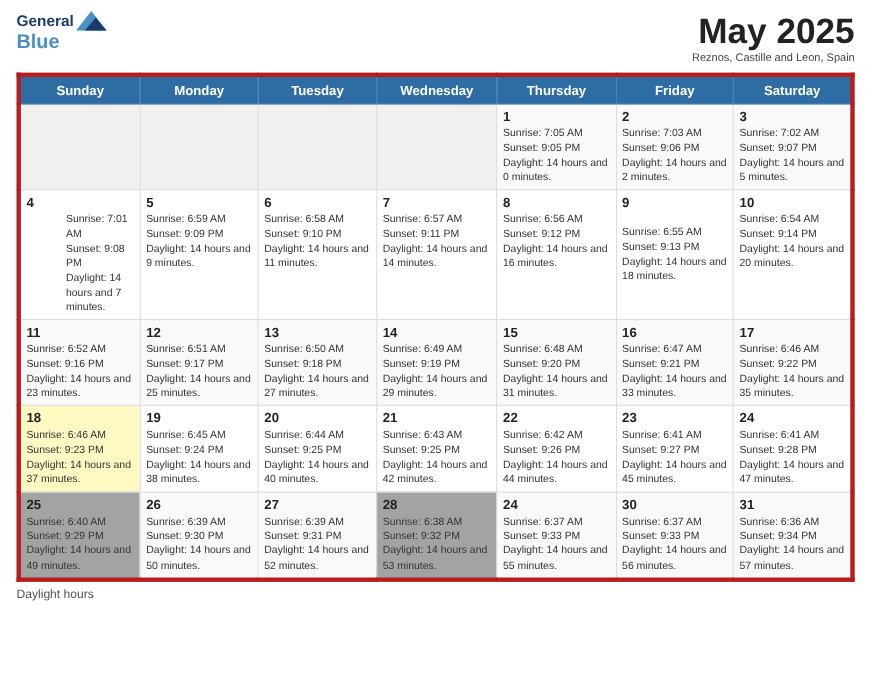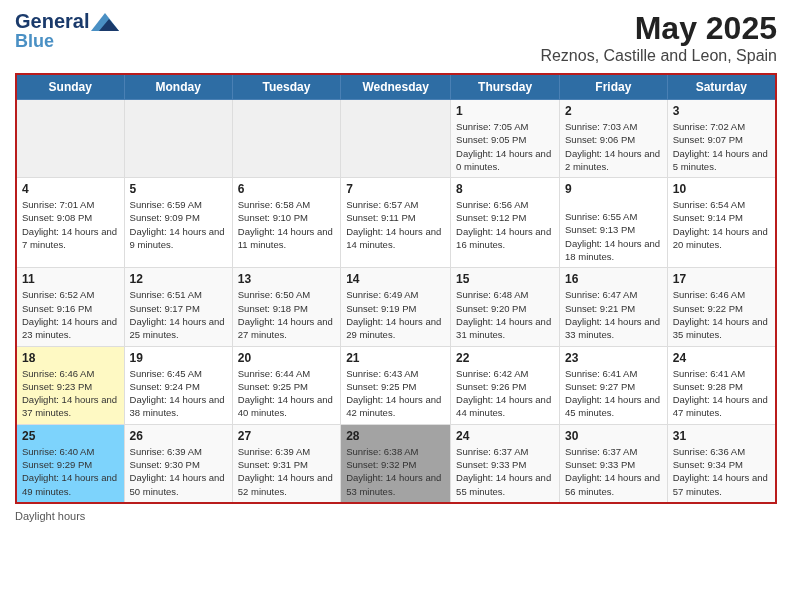--- a/index.html
+++ b/index.html
@@ -26,27 +26,27 @@
     }
     .title-area {
       text-align: right;
     }
     .month-title {
       font-size: 32px;
       font-weight: bold;
       color: #222;
     }
     .subtitle {
-      font-size: 16px;
+      font-size: 10px;
       color: #444;
     }
     .calendar {
       width: 100%;
       border-collapse: collapse;
-      border: 2px solid #b91c1c;
+      border: 4px solid #b91c1c;
     }
     .calendar th {
       background: #2e6da4;
       color: #fff;
       text-align: center;
       padding: 5px 4px;
       font-size: 12px;
       border: 1px solid #4a80b4;
       font-weight: bold;
     }
@@ -86,21 +86,21 @@
     }
   </style>
 </head>
 <body>
 
 <div class="container">
   <div class="header">
     <div class="logo">
       <div>
         <div style="display:flex;align-items:center;">
-          <div style="color:#1a3a6b;font-size:20px;font-weight:bold;line-height:1.1;text-align:center;">
+          <div style="color:#1a3a6b;font-size:14px;font-weight:bold;line-height:1.1;text-align:center;">
             General<svg width="28" height="18" viewBox="0 0 28 18" style="vertical-align:middle;margin-left:2px;margin-bottom:2px;">
                 <polygon points="0,18 14,0 28,18" fill="#4a90c4"></polygon>
                 <polygon points="8,18 18,6 28,18" fill="#1a3a6b"></polygon>
               </svg>
           </div>
         </div>
         <div style="color:#4a90c4;font-size:18px;font-weight:bold;margin-top:-2px;">Blue</div>
       </div>
     </div>
     <div class="title-area">
@@ -142,21 +142,21 @@
           <td style="background: rgb(249, 249, 249);">
             <span class="day-number">3</span>
             <div class="day-info" style="white-space: pre-line;">Sunrise: 7:02 AM
 Sunset: 9:07 PM
 Daylight: 14 hours and 5 minutes.</div>
           </td>
         </tr>
         <tr>
           <td style="background: rgb(255, 255, 255);">
             <span class="day-number">4</span>
-            <div class="day-info" style="white-space: pre-line;">Sunrise: 7:01 AM
+            <div class="day-info" style="white-space: pre-line; margin-left: 36px;">Sunrise: 7:01 AM
 Sunset: 9:08 PM
 Daylight: 14 hours and 7 minutes.</div>
           </td>
           <td style="background: rgb(255, 255, 255);">
             <span class="day-number">5</span>
             <div class="day-info" style="white-space: pre-line;">Sunrise: 6:59 AM
 Sunset: 9:09 PM
 Daylight: 14 hours and 9 minutes.</div>
           </td>
           <td style="background: rgb(255, 255, 255);">
@@ -272,21 +272,21 @@
 Daylight: 14 hours and 45 minutes.</div>
           </td>
           <td style="background: rgb(255, 255, 255);">
             <span class="day-number">24</span>
             <div class="day-info" style="white-space: pre-line;">Sunrise: 6:41 AM
 Sunset: 9:28 PM
 Daylight: 14 hours and 47 minutes.</div>
           </td>
         </tr>
         <tr>
-          <td style="background: #7dd3fc;">
+          <td style="background: #a3a3a3;">
             <span class="day-number">25</span>
             <div class="day-info" style="white-space: pre-line;">Sunrise: 6:40 AM
 Sunset: 9:29 PM
 Daylight: 14 hours and 49 minutes.</div>
           </td>
           <td style="background: rgb(249, 249, 249);">
             <span class="day-number">26</span>
             <div class="day-info" style="white-space: pre-line;">Sunrise: 6:39 AM
 Sunset: 9:30 PM
 Daylight: 14 hours and 50 minutes.</div>

